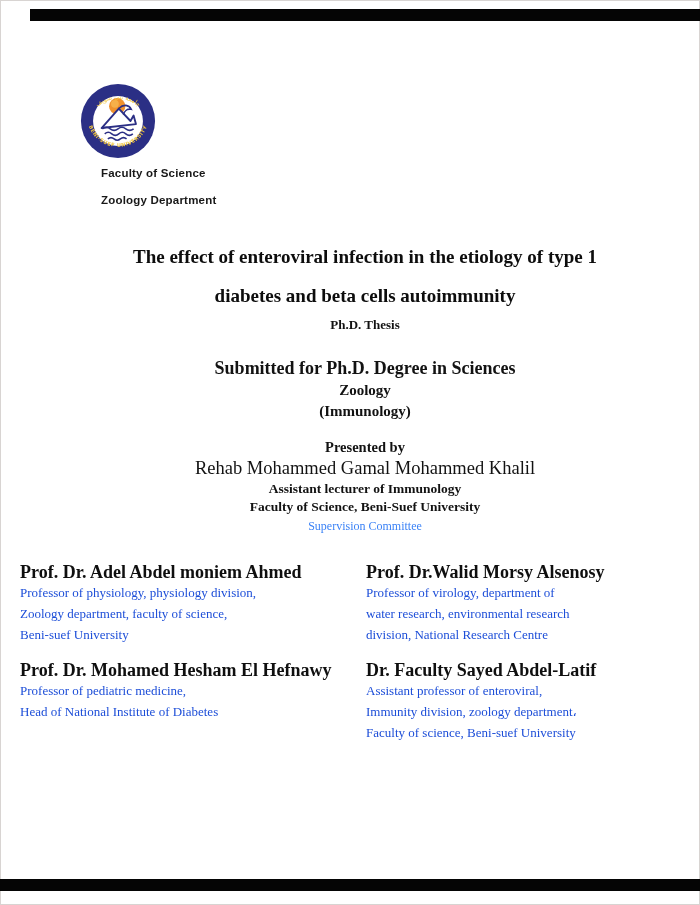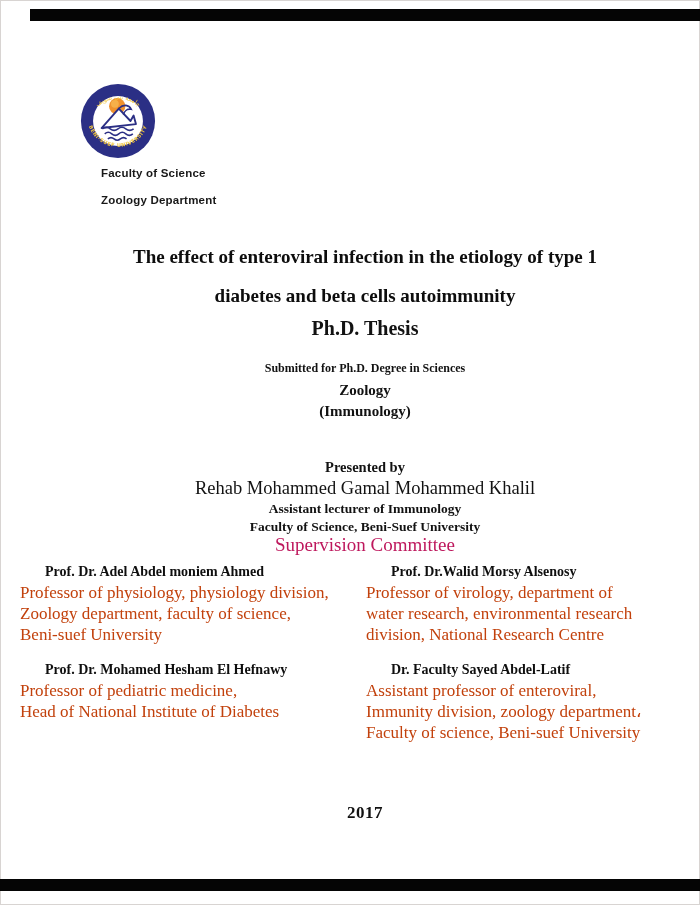--- a/index.html
+++ b/index.html
@@ -26,38 +26,38 @@
     font-weight: bold; font-size: 11.5px; color: #181818;
     letter-spacing: 0.2px;
     margin-left: 19px;
   }
   .faculty { top: 167px; }
   .dept { top: 194px; }
 
   .centered { position: absolute; left: 40px; right: 10px; text-align: center; }
 
   .thesis-title { top: 237px; font-weight: bold; font-size: 19px; line-height: 39px; color: #0d0d0d; }
-  .phd-thesis { top: 317px; font-weight: bold; font-size: 20px; }
+  .phd-thesis { top: 317px; font-weight: bold; font-size: 13px; }
   .submitted-block { top: 358px; font-weight: bold; font-size: 15px; line-height: 21.5px; }
-  .submitted-block .first { font-size: 12px; font-family: Liberation Serif, serif; }
+  .submitted-block .first { font-size: 18px; font-family: Liberation Serif, serif; }
 
   .presented-block { top: 438px; }
-  .presented-label { font-weight: bold; font-size: 14.5px; line-height: 19px; margin-top: 20px; }
+  .presented-label { font-weight: bold; font-size: 14.5px; line-height: 19px; }
   .presenter-name { font-weight: normal; font-size: 18.5px; line-height: 23px; }
   .presenter-sub { font-weight: bold; font-size: 13.5px; line-height: 17.5px; text-align: center; }
 
-  .committee-heading { top: 534px; font-size: 19px; font-weight: normal; color: #be185d; }
+  .committee-heading { top: 519px; font-size: 12px; font-weight: normal; color: #3b82f6; }
 
   .committee-grid {
     position: absolute; top: 562px; left: 14px; right: 8px;
     display: grid; grid-template-columns: 1fr 1fr; column-gap: 14px;
   }
   .member { padding: 0 0 0 6px; margin-bottom: 15px; }
-  .member-name { font-weight: bold; font-size: 14px; line-height: 20px; color: #0f0f0f; margin-left: 25px; }
-  .member-line { font-size: 17px; line-height: 21px; color: #c2410c; }
+  .member-name { font-weight: bold; font-size: 18px; line-height: 20px; color: #0f0f0f; }
+  .member-line { font-size: 13px; line-height: 21px; color: #1d4ed8; }
   .member-line:empty { display: none; }
 
   .year { top: 803px; font-weight: bold; font-size: 17px; letter-spacing: 0.5px; }
 </style>
 </head>
 <body>
 
 <div class="page">
 
   <div class="scan-bar top"></div>
@@ -136,17 +136,16 @@
 
     <div class="member">
       <div class="member-name">Dr. Faculty Sayed Abdel-Latif</div>
       <div class="member-line">Assistant professor of enteroviral,</div>
       <div class="member-line">Immunity division, zoology department،</div>
       <div class="member-line">Faculty of science, Beni-suef University</div>
     </div>
 
   </div>
 
-  <div class="centered year">2017</div>
 
   <div class="scan-bar bottom"></div>
 
 </div>
 
 </body></html>

